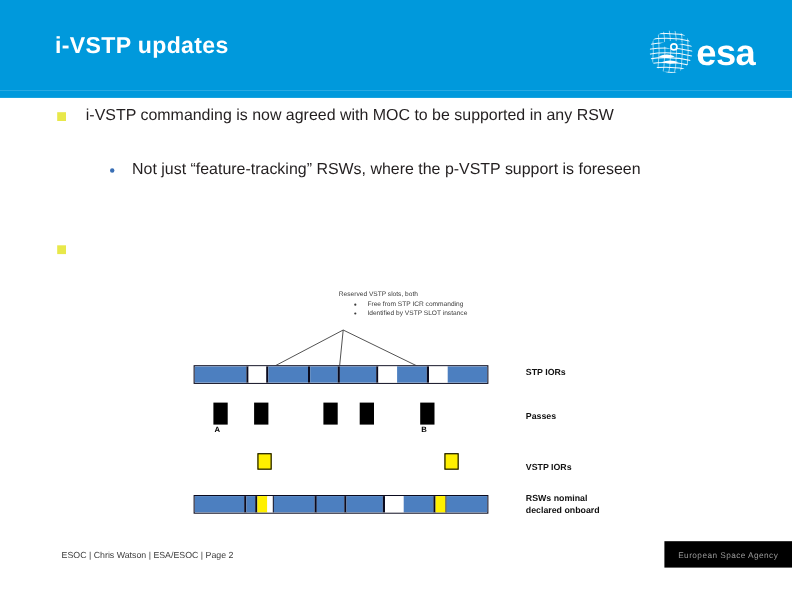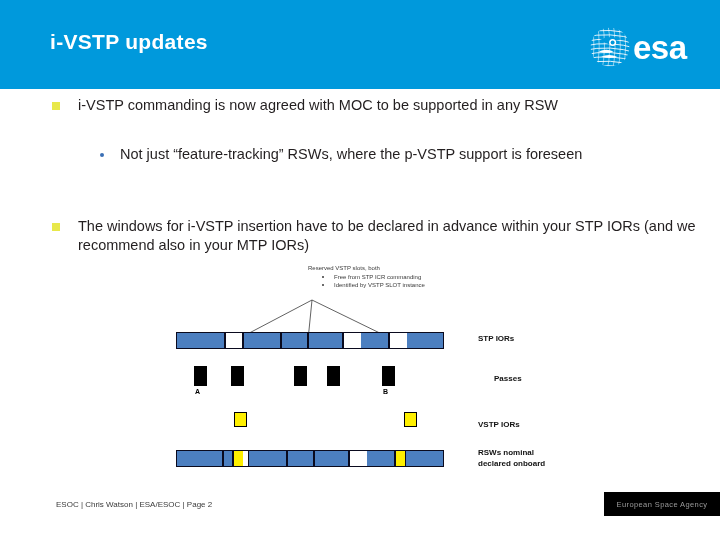--- a/index.html
+++ b/index.html
@@ -212,21 +212,20 @@
     <div class="bullet-l2">
       <span class="marker-dot"></span>
       <span>Not just “feature-tracking” RSWs, where the p-VSTP support is foreseen</span>
     </div>
 
     <div class="gap-block"></div>
     <div class="gap-block"></div>
 
     <div class="bullet-l1">
       <span class="marker-sq"></span>
-      <span>The windows for i-VSTP insertion have to be declared in advance within your STP IORs (and we recommend also in your MTP IORs)</span>
     </div>
 
   </div>
 
   <div id="diagram">
     <div id="diagram-inner">
 
       <div class="annot-wrap">
         <div class="annot-head">Reserved VSTP slots, both</div>
         <div class="annot-sub">Free from STP ICR commanding</div>
@@ -263,21 +262,21 @@
 
       <div id="passes-row">
           <div class="pass-box" style="left: 194px; top: 104px;"></div>
           <div class="pass-tag" style="left: 195px; top: 126px;">A</div>
           <div class="pass-box" style="left: 231px; top: 104px;"></div>
           <div class="pass-box" style="left: 294px; top: 104px;"></div>
           <div class="pass-box" style="left: 327px; top: 104px;"></div>
           <div class="pass-box" style="left: 382px; top: 104px;"></div>
           <div class="pass-tag" style="left: 383px; top: 126px;">B</div>
         </div>
-      <div class="row-label" style="left:494px; top:112px;">Passes</div>
+      <div class="row-label" style="left:478px; top:112px;">Passes</div>
 
       <div id="vstp-row">
           <div class="vstp-box" style="left: 234px; top: 150px;"></div>
           <div class="vstp-box" style="left: 404px; top: 150px;"></div>
         </div>
       <div class="row-label" style="left:478px; top:158px;">VSTP IORs</div>
 
       <div class="timeline-bar" id="bar-final" style="left:176px; top:188px; width:268px;">
           <div class="seg blue" style="width: 17.0426%;"></div>
           <div class="seg div" style="width: 0.75188%;"></div>

